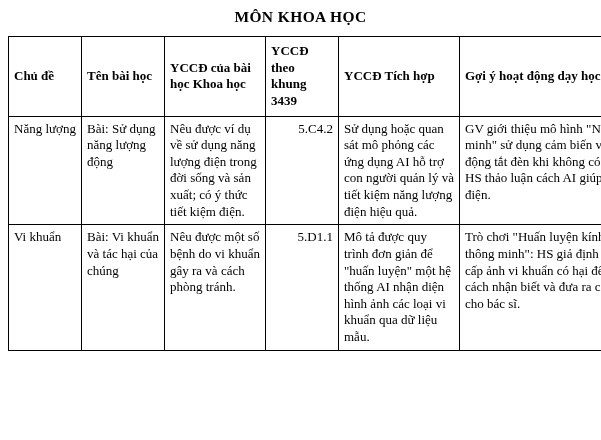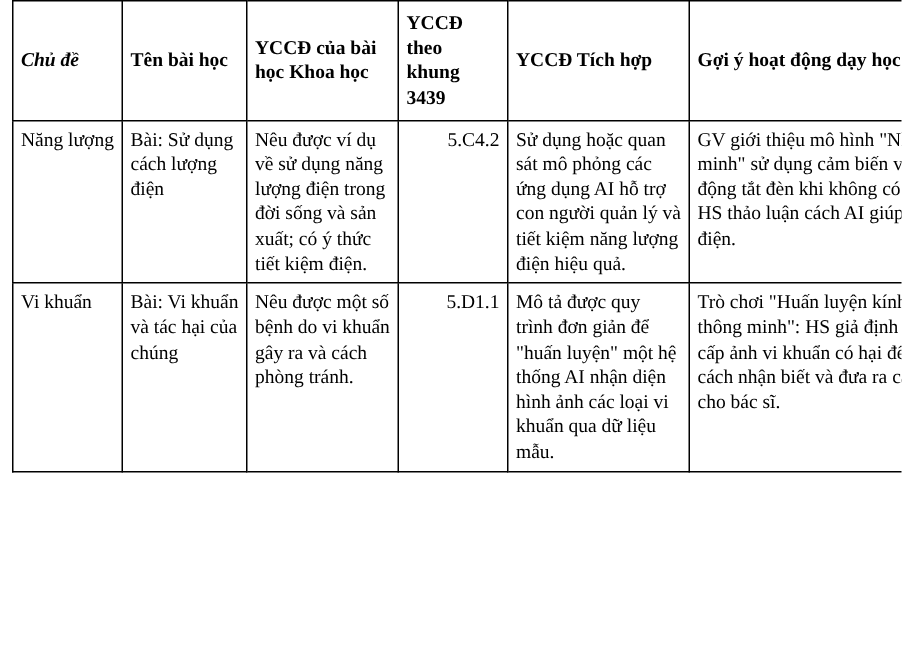--- a/index.html
+++ b/index.html
@@ -45,57 +45,58 @@
     font-family: "Liberation Serif", serif;
     word-wrap: break-word;
   }
   table.main-table thead th {
     font-weight: bold;
     text-align: left;
     vertical-align: middle;
     padding-top: 6px;
     padding-bottom: 6px;
   }
-  th.c1 { width: 62px; font-style: italic; }
+  th.c1 { width: 62px; }
   th.c2 { width: 72px; }
   th.c3 { width: 90px; }
   th.c4 { width: 62px; text-align: center; }
   th.c5 { width: 110px; }
   th.c6 { width: 189px; }
   td.c4 { text-align: right; }
   .hdr-center { text-align: center; }
   tbody td {
     height: 1px;
     margin-top: 28px;
   }
   .row-tall td {
     padding-bottom: 6px;
   }
 </style>
 </head>
 <body>
 
 <div class="page">
 
+  <div class="doc-title">MÔN KHOA HỌC</div>
 
   <table class="main-table">
     <thead>
       <tr>
         <th class="c1">Chủ đề</th>
         <th class="c2">Tên bài học</th>
         <th class="c3">YCCĐ của bài học Khoa học</th>
         <th class="c4 hdr-center">YCCĐ theo khung 3439</th>
         <th class="c5 hdr-center">YCCĐ Tích hợp</th>
         <th class="c6">Gợi ý hoạt động dạy học</th>
       </tr>
     </thead>
     <tbody>
       <tr class="row-tall">
         <td class="c1">Năng lượng</td>
-        <td class="c2">Bài: Sử dụng cách lượng điện</td>
+        <td class="c2">Bài: Sử dụng năng lượng động</td>
         <td class="c3">Nêu được ví dụ về sử dụng năng lượng điện trong đời sống và sản xuất; có ý thức tiết kiệm điện.</td>
         <td class="c4">5.C4.2</td>
         <td class="c5">Sử dụng hoặc quan sát mô phỏng các ứng dụng AI hỗ trợ con người quản lý và tiết kiệm năng lượng điện hiệu quả.</td>
         <td class="c6">GV giới thiệu mô hình "Nhà thông minh" sử dụng cảm biến và AI để tự động tắt đèn khi không có người; HS thảo luận cách AI giúp tiết kiệm điện.</td>
       </tr>
       <tr class="row-tall">
         <td class="c1">Vi khuẩn</td>
         <td class="c2">Bài: Vi khuẩn và tác hại của chúng</td>
         <td class="c3">Nêu được một số bệnh do vi khuẩn gây ra và cách phòng tránh.</td>
         <td class="c4">5.D1.1</td>

